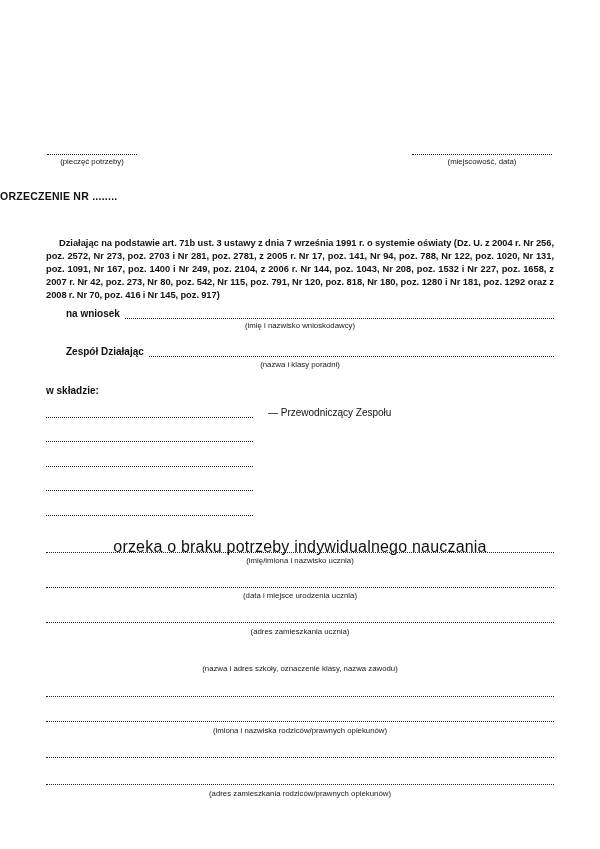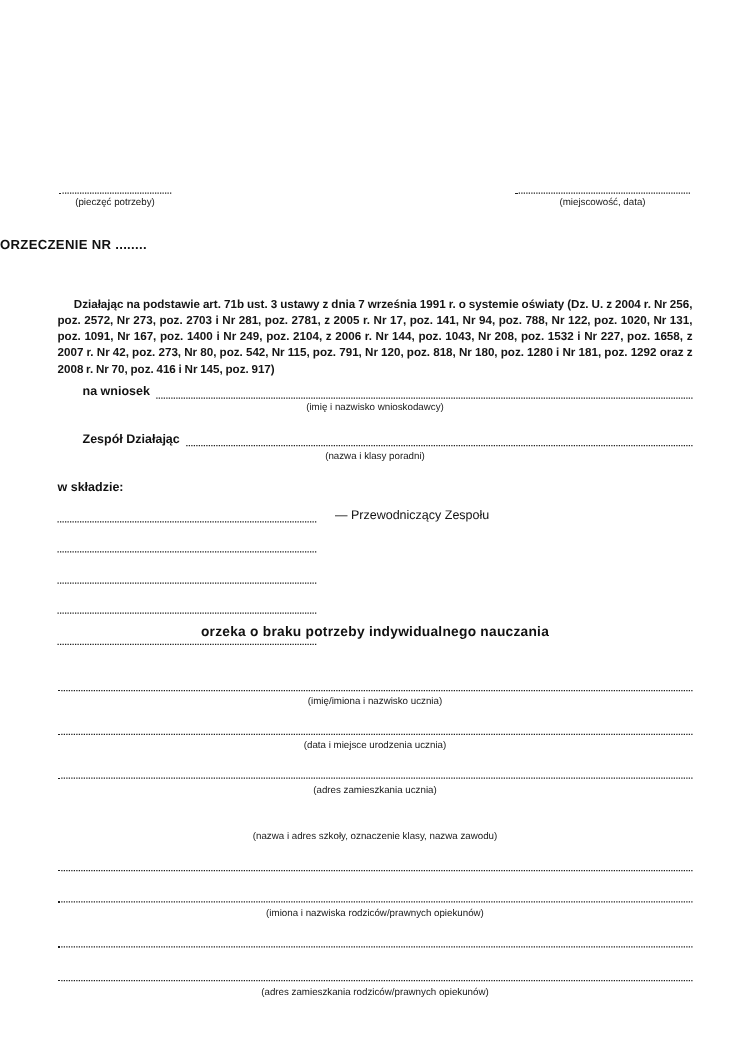--- a/index.html
+++ b/index.html
@@ -67,22 +67,22 @@
     display:flex;align-items:flex-end;
   }
   .mdots{width:207px;height:3px;border-bottom:1.5px dotted #1f1f1f;}
   .chair{
     margin-left:15px;font-size:10px;font-weight:400;line-height:10px;
     color:#111;white-space:nowrap;
   }
   #m1{top:406px}#m2{top:430px}#m3{top:455px}#m4{top:479px}#m5{top:504px}
   
   #ruling-heading{
-    position:absolute;top:500px;left:0;right:0;text-align:center;
-    font-size:11px;font-weight:700;letter-spacing:.2px;color:#111;
+    position:absolute;top:538px;left:0;right:0;text-align:center;
+    font-size:16px;font-weight:400;letter-spacing:.2px;color:#111;
   }
   #rl1{top:552px}#rl2{top:587px}#rl3{top:622px}
   #rl4{top:696px}#rl5{top:721px}#rl6{top:757px}#rl7{top:784px}
   #rc1{top:556px}#rc2{top:591px}#rc3{top:627px}
   #rc-school{top:664px}#rc5{top:726px}#rc7{top:789px}
 </style>
 </head>
 <body>
 
 <div class="page">

